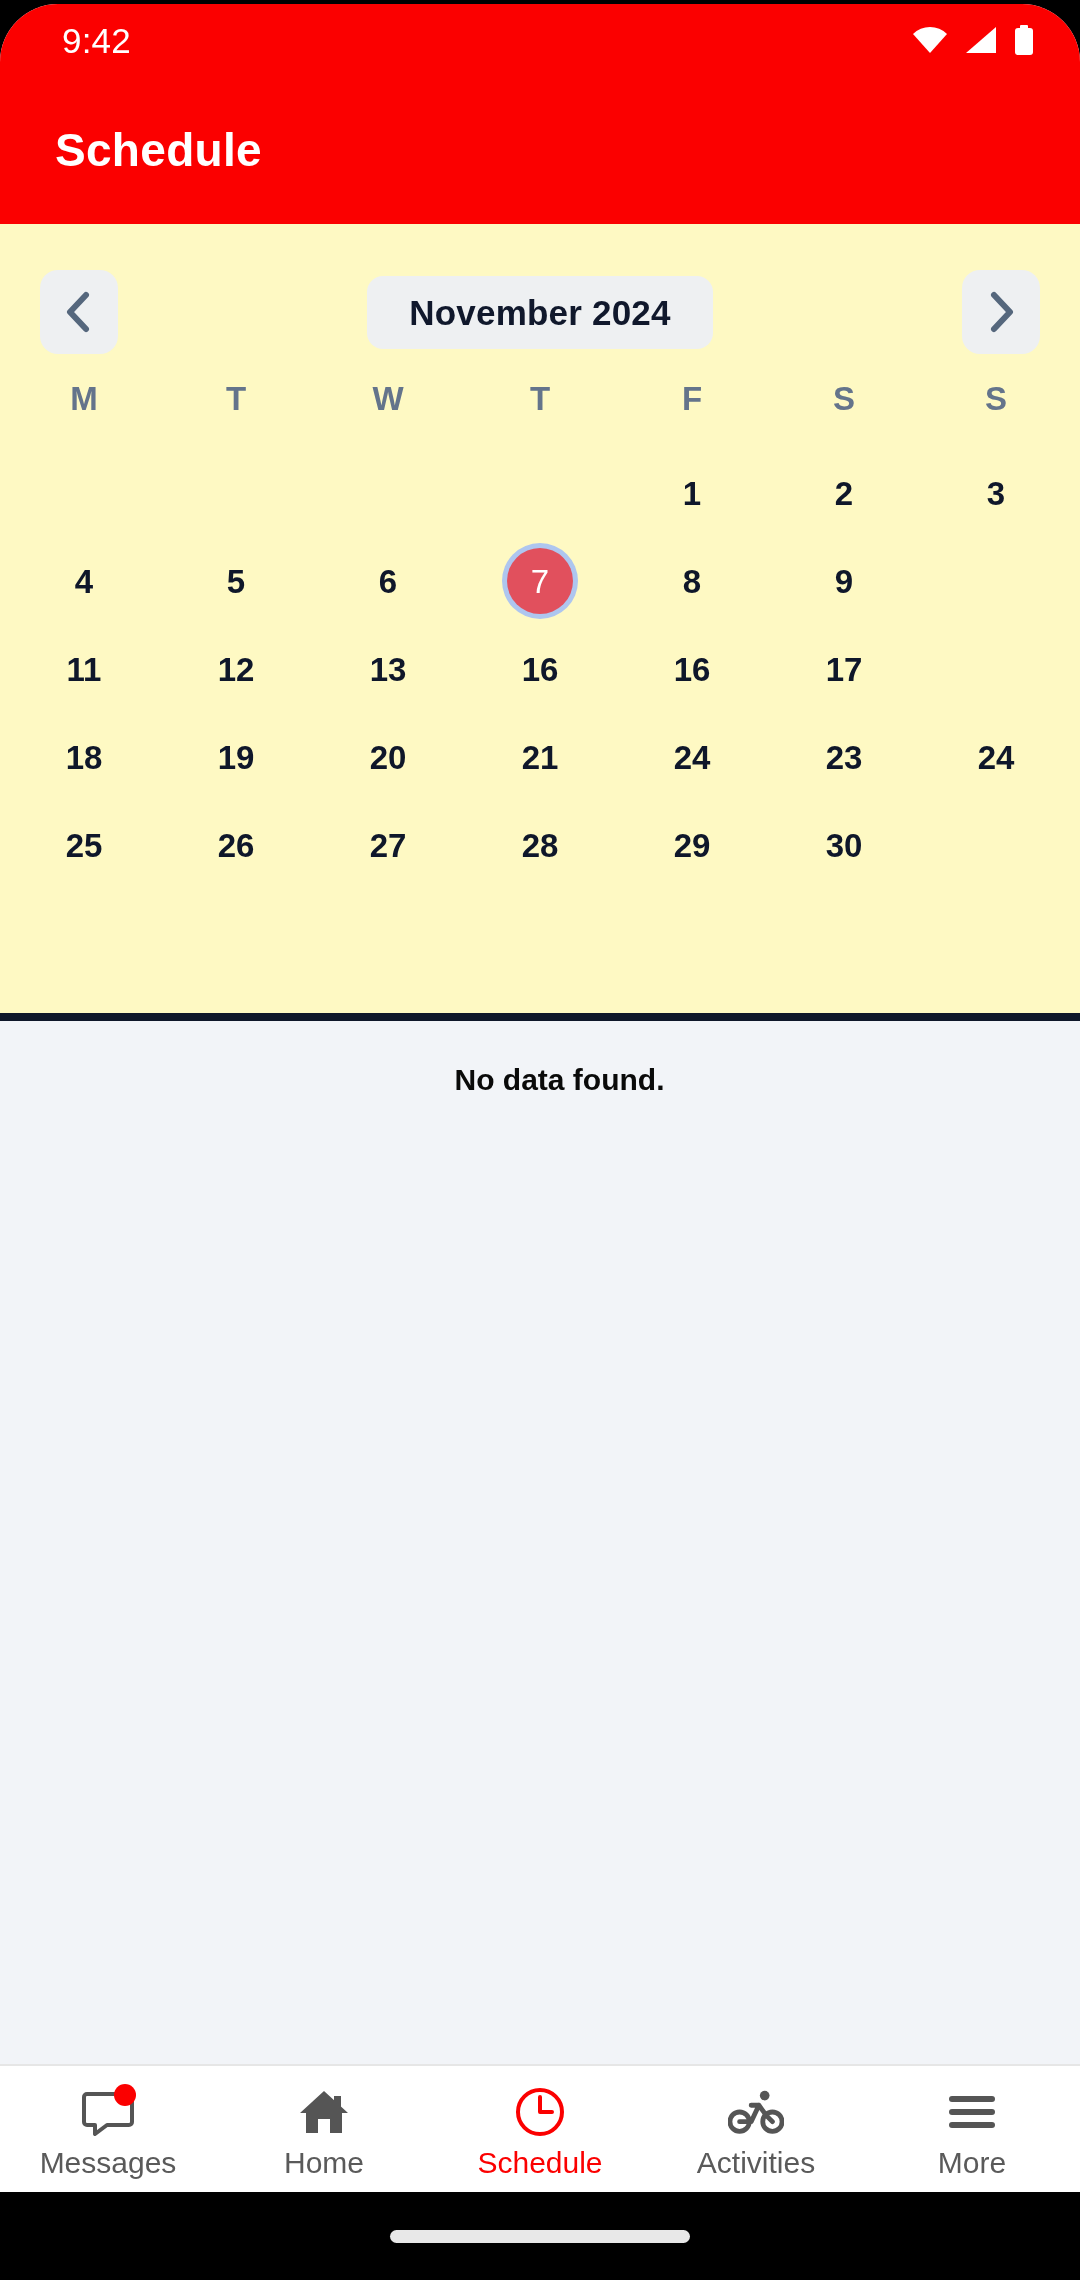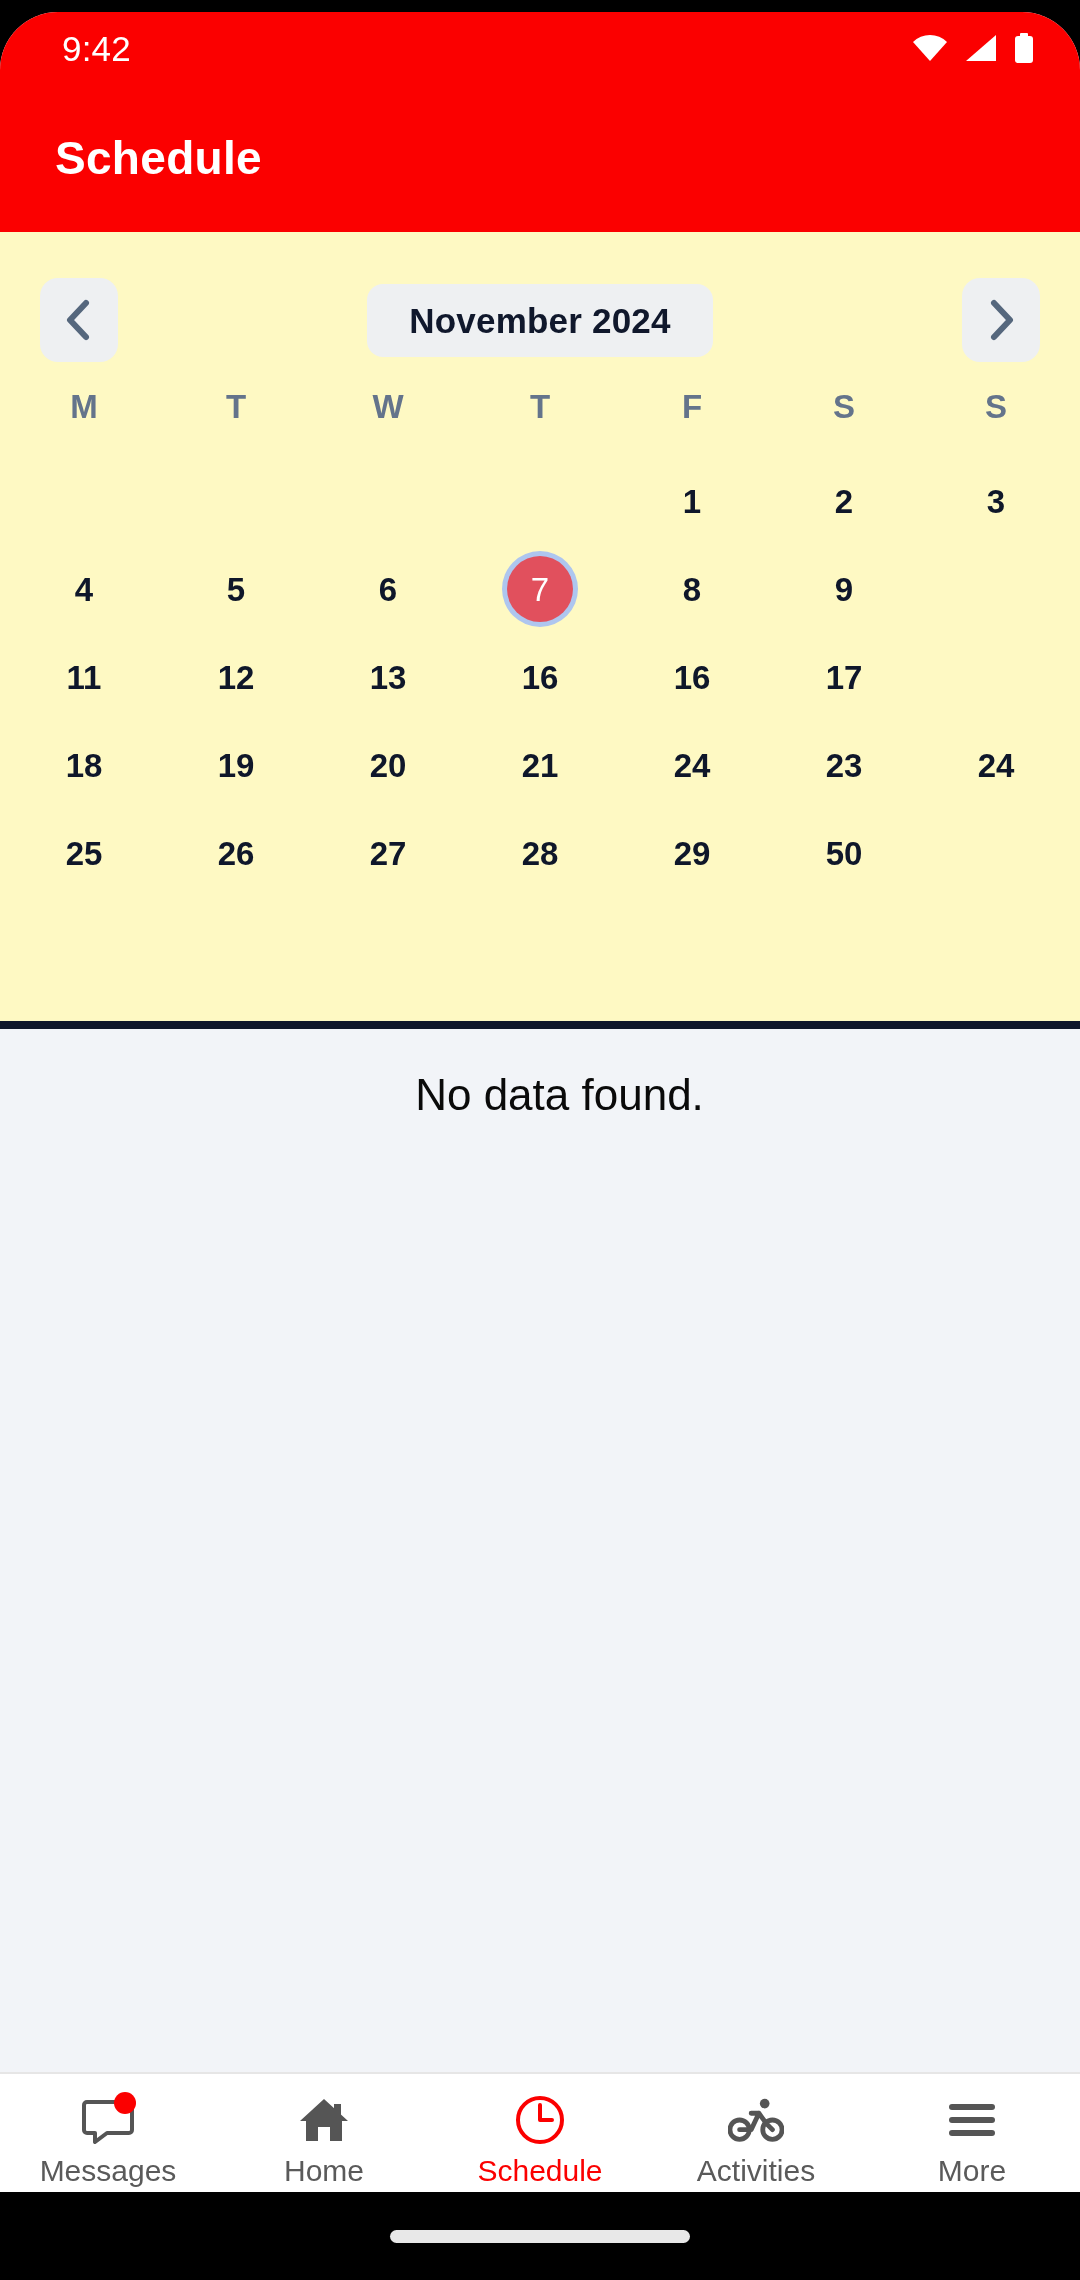--- a/index.html
+++ b/index.html
@@ -12,21 +12,21 @@
 
   #phone {
     position:relative;
     width:1080px; height:2280px;
     background:#000;
   }
 
   
   #screen {
     position:absolute;
-    left:0; top:12px;
+    left:0; top:4px;
     width:1080px; height:2192px;
     background:#ffffff;
     border-radius:58px 58px 0 0;
     overflow:hidden;
     display:flex;
     flex-direction:column;
   }
 
   
   .statusbar {
@@ -156,23 +156,23 @@
 
   
   .content {
     flex:1 1 auto;
     background:#f2f4f8;
     padding-top:44px;
     text-align:center;
     overflow:hidden;
   }
   .empty-text {
-    font-size:44px;
+    font-size:30px;
     color:#0a0a0a;
-    font-weight:400;
+    font-weight:700;
     line-height:1;
     padding-left:39px;
   }
 
   
   .tabbar {
     flex:0 0 auto;
     height:132px;
     background:#ffffff;
     border-top:2px solid #e6e6e6;
@@ -327,21 +327,21 @@
             <div class="day">24</div>
             <div class="day">23</div>
             <div class="day">24</div>
           </div>
           <div class="week">
             <div class="day">25</div>
             <div class="day">26</div>
             <div class="day">27</div>
             <div class="day">28</div>
             <div class="day">29</div>
-            <div class="day">50</div>
+            <div class="day">30</div>
             <div class="day empty"></div>
           </div>
         </div>
     </div>
 
     <div class="content">
       <div class="empty-text">No data found.</div>
     </div>
 
     <div class="tabbar" id="tabbar">

